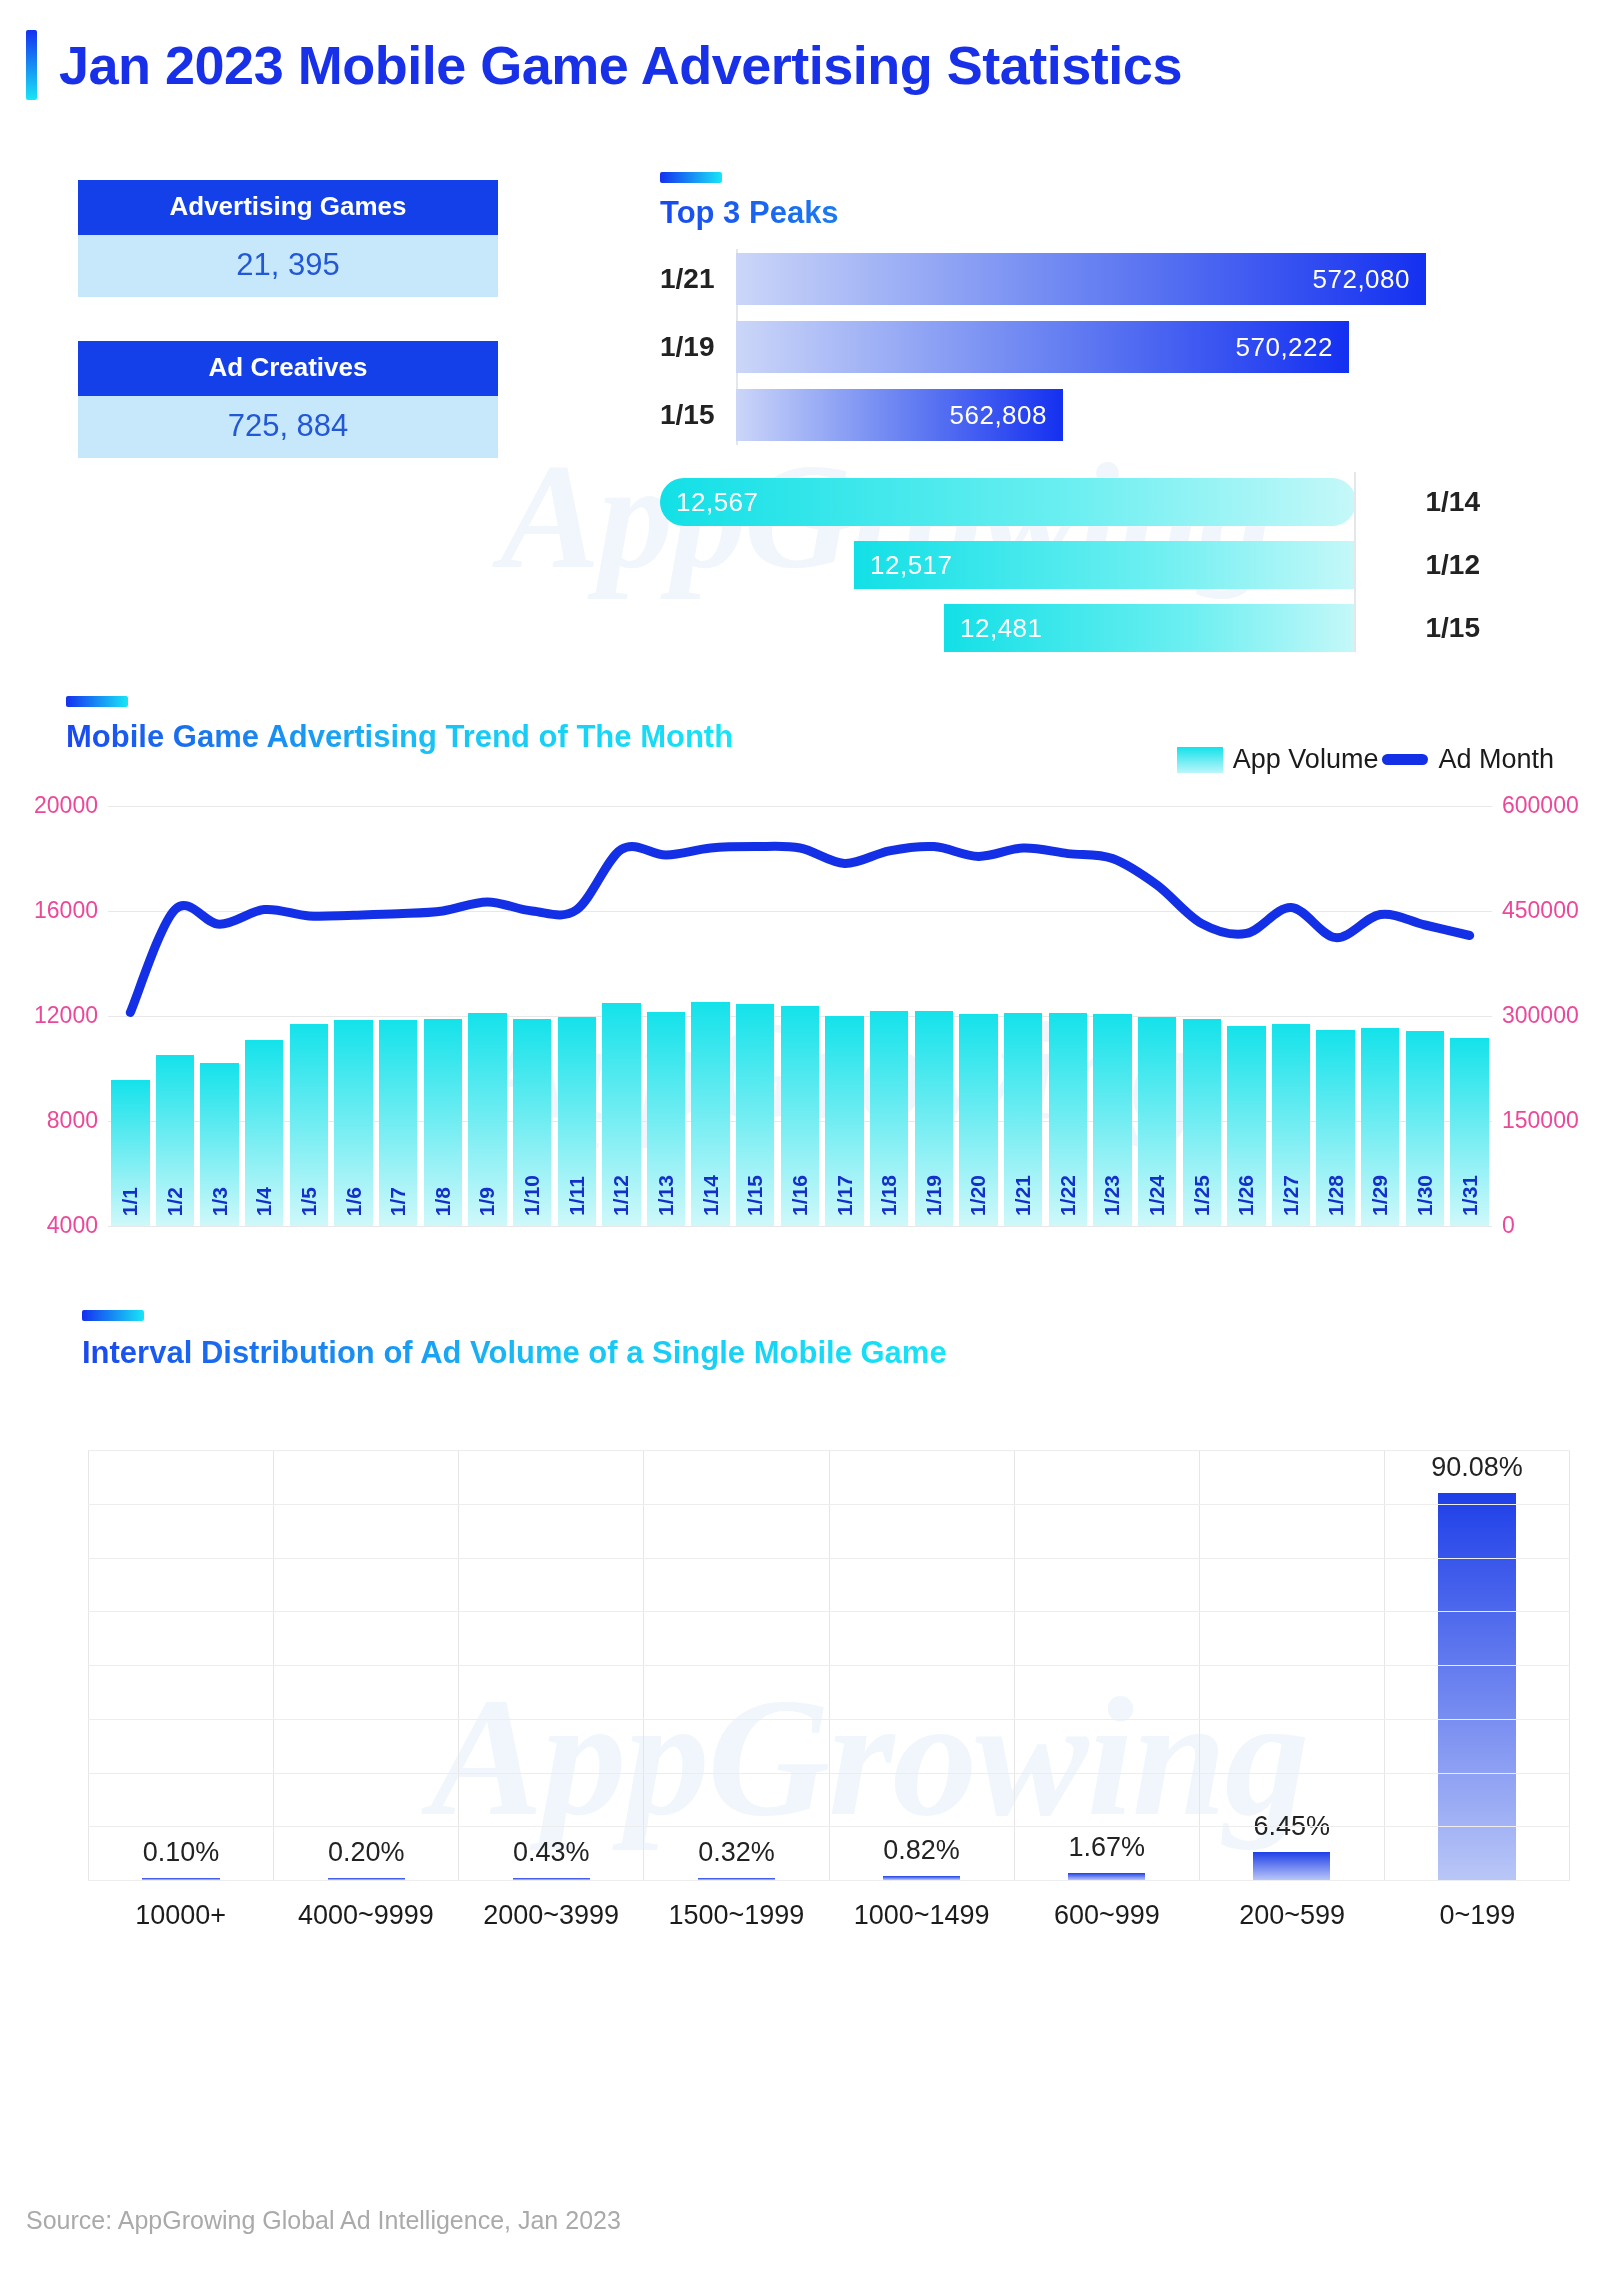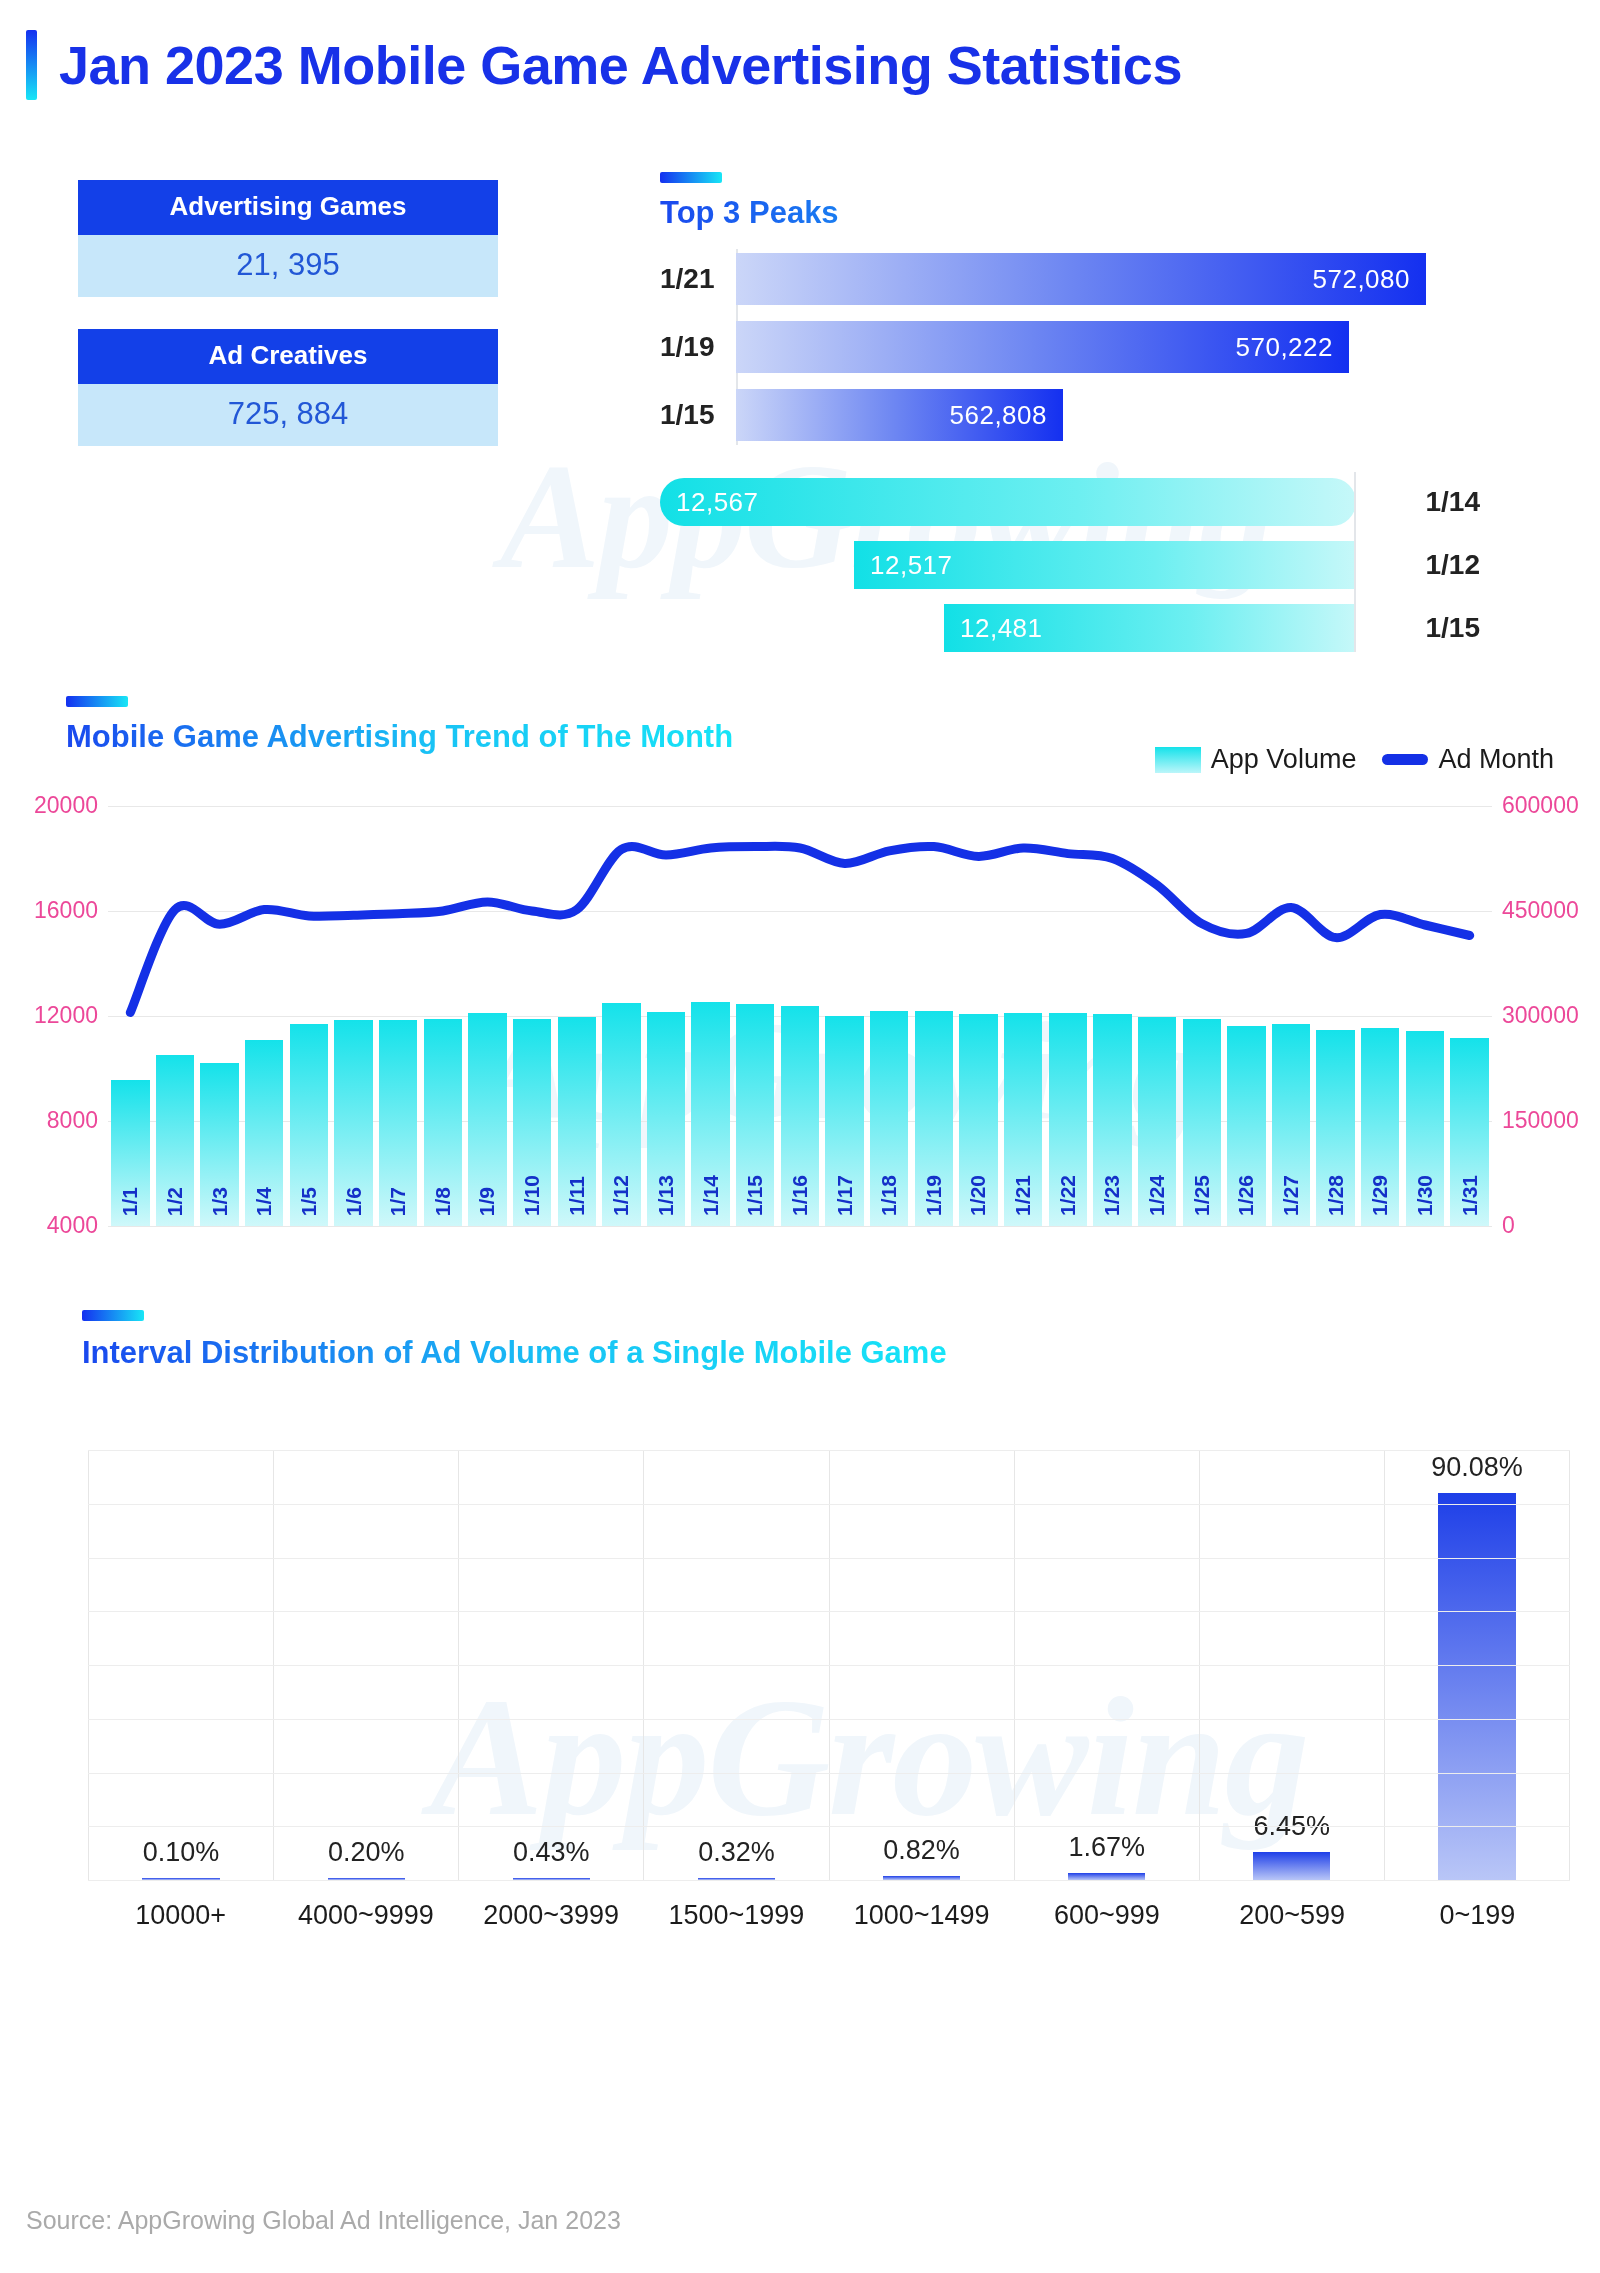--- a/index.html
+++ b/index.html
@@ -42,21 +42,21 @@
   
   .sec-accent { width: 62px; height: 11px; border-radius: 2px;
     background: linear-gradient(90deg,#1430F0 0%,#18E6F6 100%); }
   .sec-title { font-size: 31px; font-weight: 700; white-space: nowrap;
     background: linear-gradient(90deg,#1A48EE 0%,#19C3F5 55%,#16E4F7 100%);
     -webkit-background-clip: text; background-clip: text;
     -webkit-text-fill-color: transparent; color:#19A9F2; }
 
   
   .kpis { position: absolute; left: 78px; top: 180px; width: 420px; z-index: 3; }
-  .kpi { margin-bottom: 32px; }
+  .kpi { margin-bottom: 44px; }
   .kpi-head {
     background: #1340E8; color: #fff; text-align: center;
     font-size: 26px; font-weight: 700; padding: 11px 0 13px;
   }
   .kpi-val {
     background: #C7E7FA; color: #2257D6; text-align: center;
     font-size: 31px; font-weight: 400; padding: 12px 0 14px;
   }
 
   
@@ -90,21 +90,21 @@
     background: linear-gradient(90deg,#12E0E6 0%, #6DEFF1 60%, #C6F8F9 100%);
     display: flex; align-items: center;
   }
   .apeak-bar span { color:#fff; font-size: 26px; padding-left: 16px; letter-spacing:.5px;}
   .apeak-label { width: 124px; text-align: right; font-size: 28px; font-weight:700; color:#222; }
 
   
   .trend { position: absolute; left: 0px; top: 696px; width: 1600px; z-index: 3; }
   .trend .hdr { position: absolute; left: 66px; top: 0; }
   .trend .hdr .sec-accent { margin-bottom: 12px; }
-  .legend { position: absolute; right: 46px; top: 48px; display:flex; align-items:center; gap: 26px;}
+  .legend { position: absolute; right: 46px; top: 48px; display:flex; align-items:center; gap: 4px;}
   .lg-item { display:flex; align-items:center; gap: 10px; font-size: 27px; color:#1b1b1b; }
   .lg-sw-bar { width: 46px; height: 26px;
       background: linear-gradient(180deg,#14E2EA 0%, #BCF6FA 100%); }
   .lg-sw-line { width: 46px; height: 11px; border-radius: 6px; background:#1430E6; }
 
   .plot-wrap { position: absolute; left: 0; top: 110px; width: 1600px; height: 420px; }
   .axis-l, .axis-r { position: absolute; width: 108px; }
   .axis-l { left: 0; }
   .axis-r { right: 0; }
   .tick { position: absolute; font-size: 23px; color: #ec4899; white-space: nowrap; }

